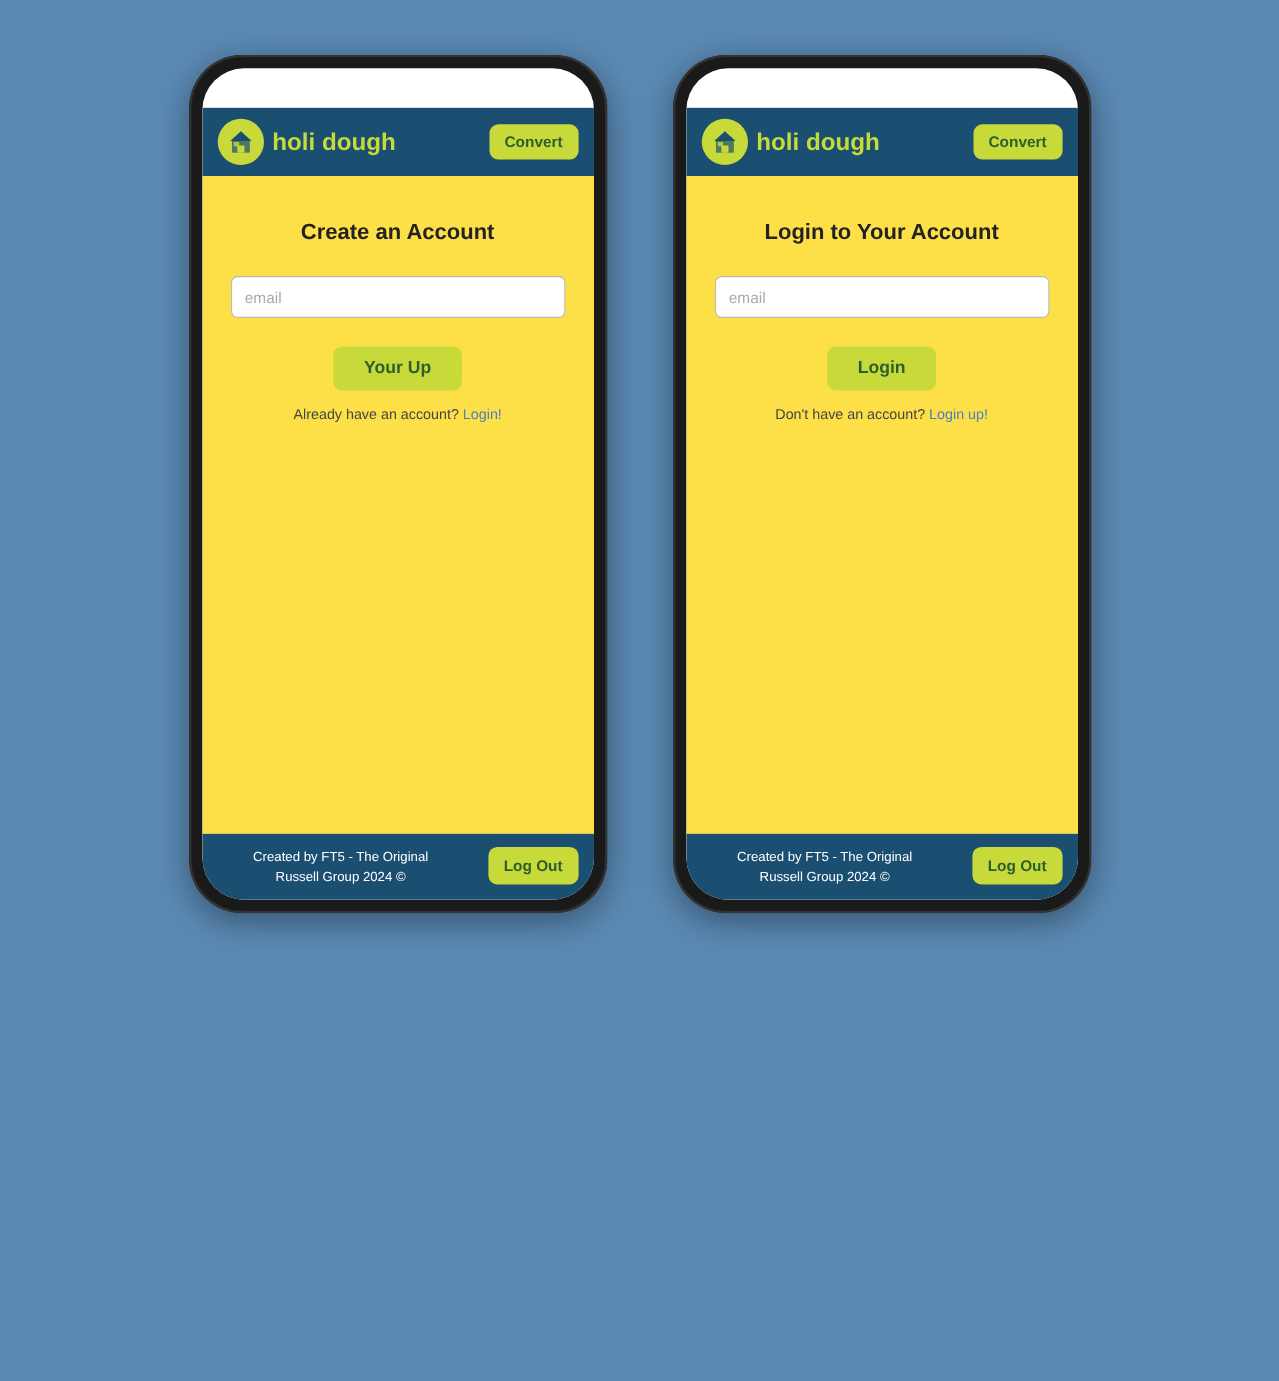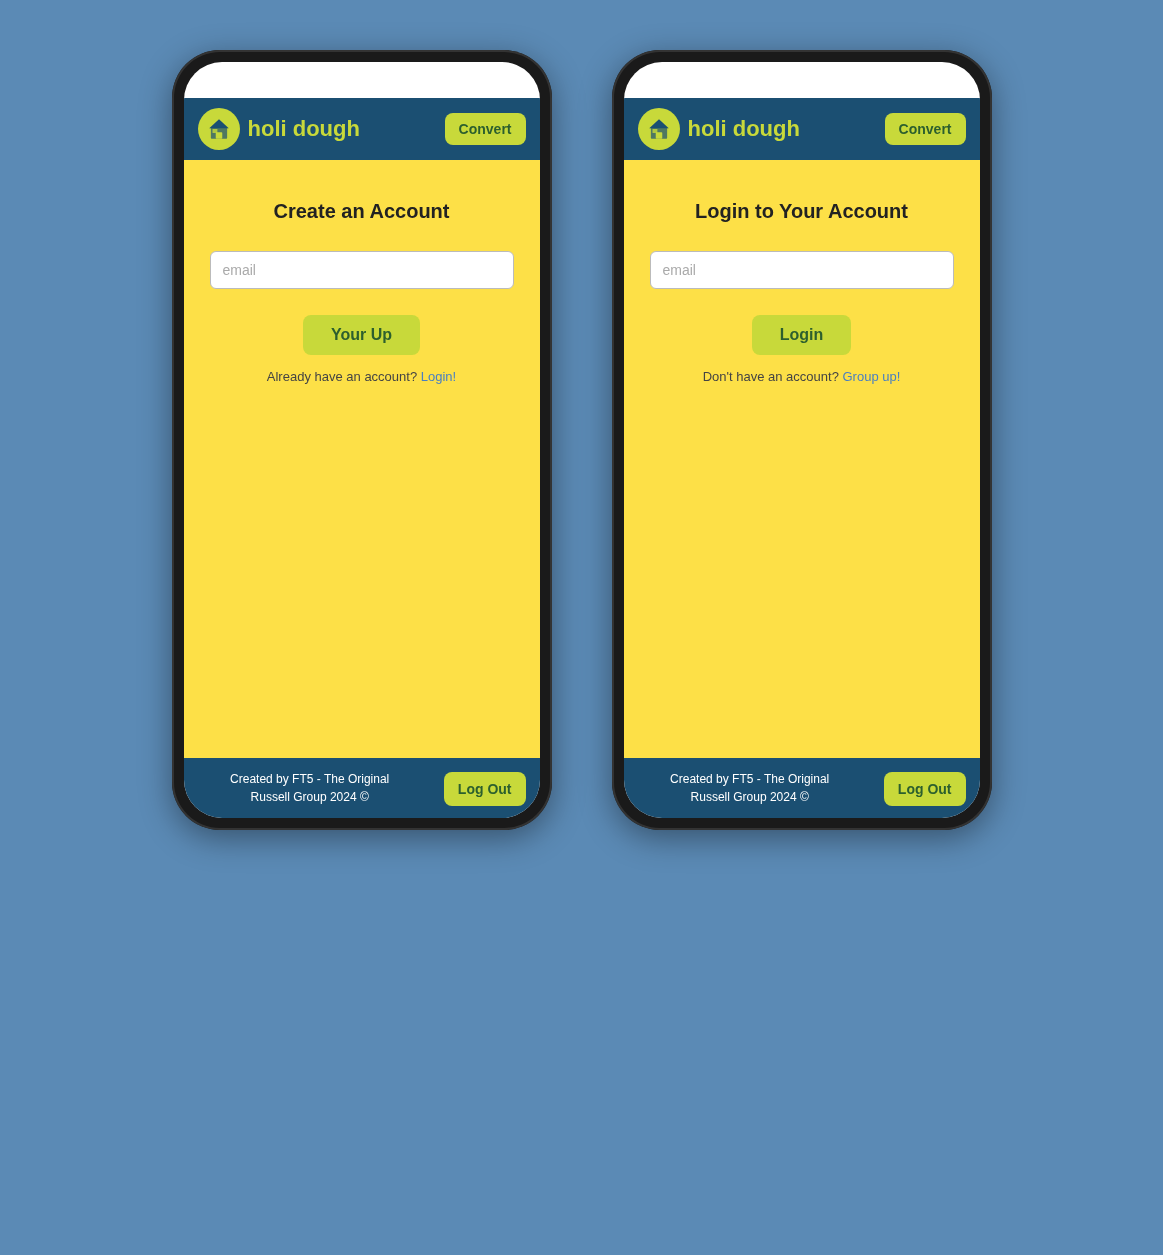--- a/index.html
+++ b/index.html
@@ -151,21 +151,21 @@
       color: #4a7fc1;
       text-decoration: none;
       font-size: 13px;
     }
 
     
     .app-footer {
       background-color: #1b4f72;
       padding: 12px 14px;
       display: flex;
-      align-items: flex-end;
+      align-items: flex-start;
       justify-content: space-between;
       flex-shrink: 0;
     }
 
     .footer-text {
       color: white;
       font-size: 12px;
       text-align: center;
       flex: 1;
       line-height: 1.5;
@@ -264,21 +264,21 @@
 
         <div class="form-group">
           <input class="form-input" type="email" placeholder="email" style="">
         </div>
 
 
         <button class="submit-btn">Login</button>
 
         <div class="account-link-text">
           <span>Don't have an account?</span>
-          <a href="#" class="account-link">Group up!</a>
+          <a href="#" class="account-link">Login up!</a>
         </div>
       </div>
 
       <div class="app-footer">
         <div class="footer-text">
           <span style="white-space: pre-line;">Created by FT5 - The Original
 Russell Group 2024 ©</span>
         </div>
         <button class="logout-btn">Log Out</button>
       </div>

